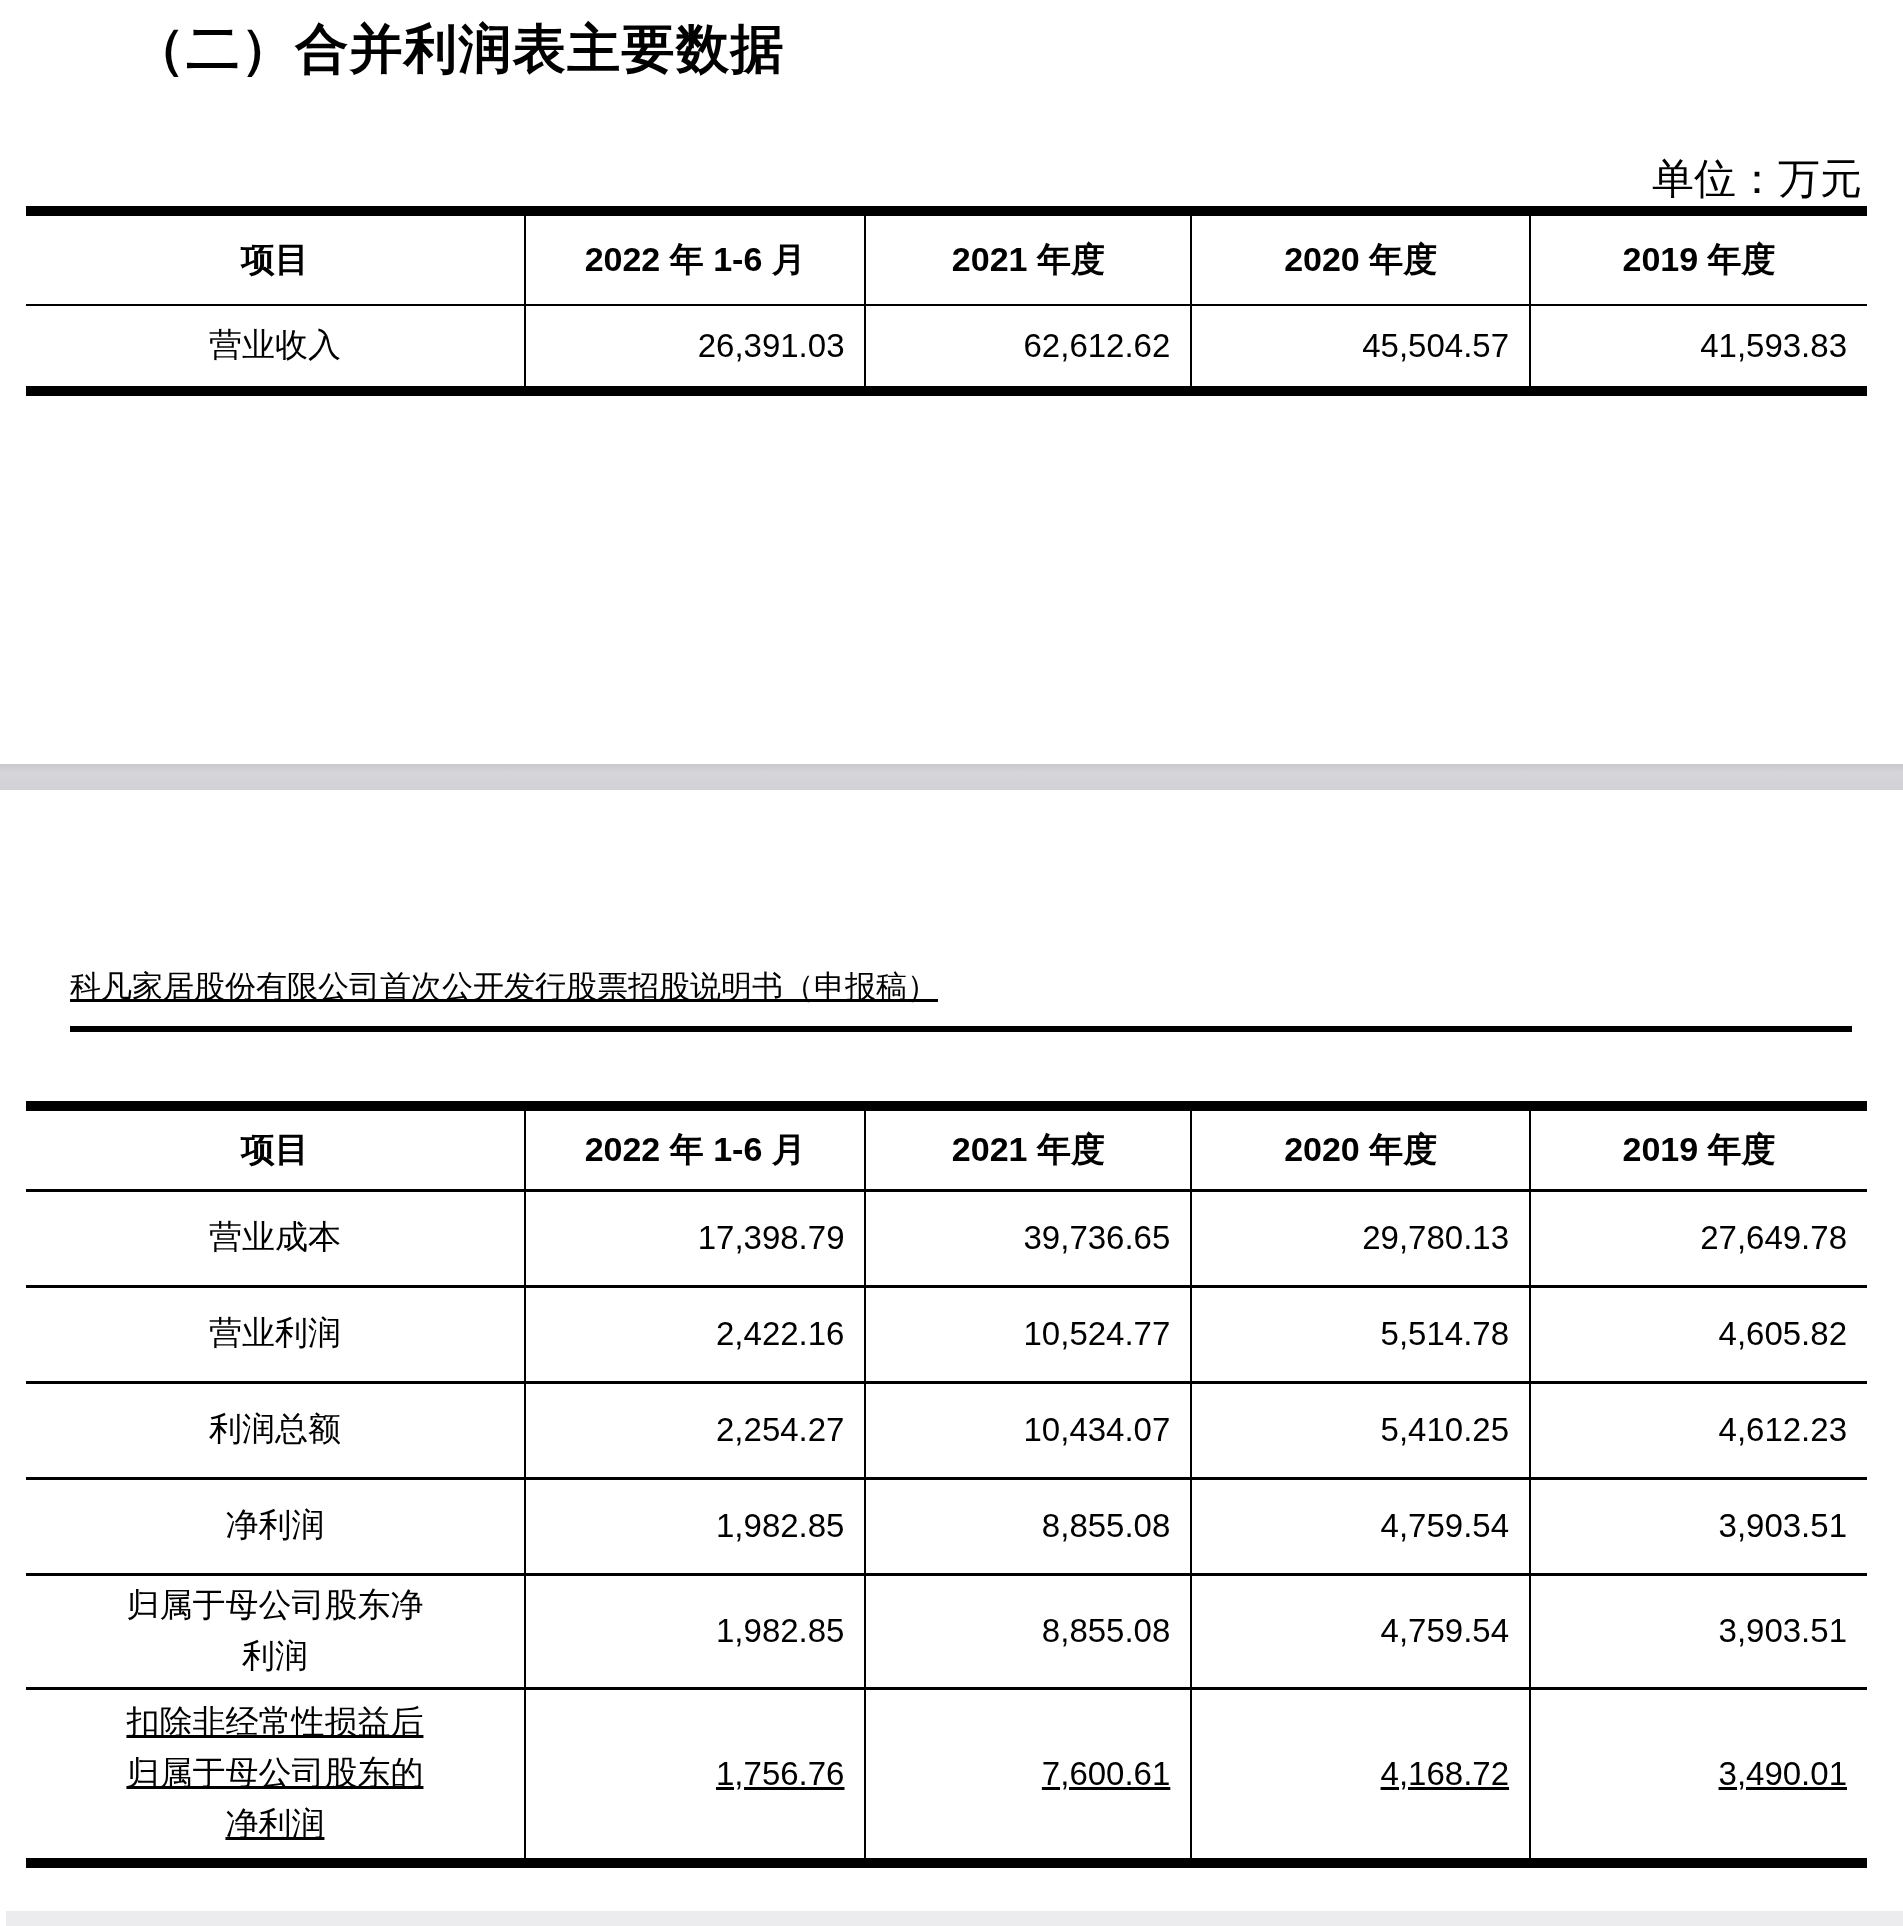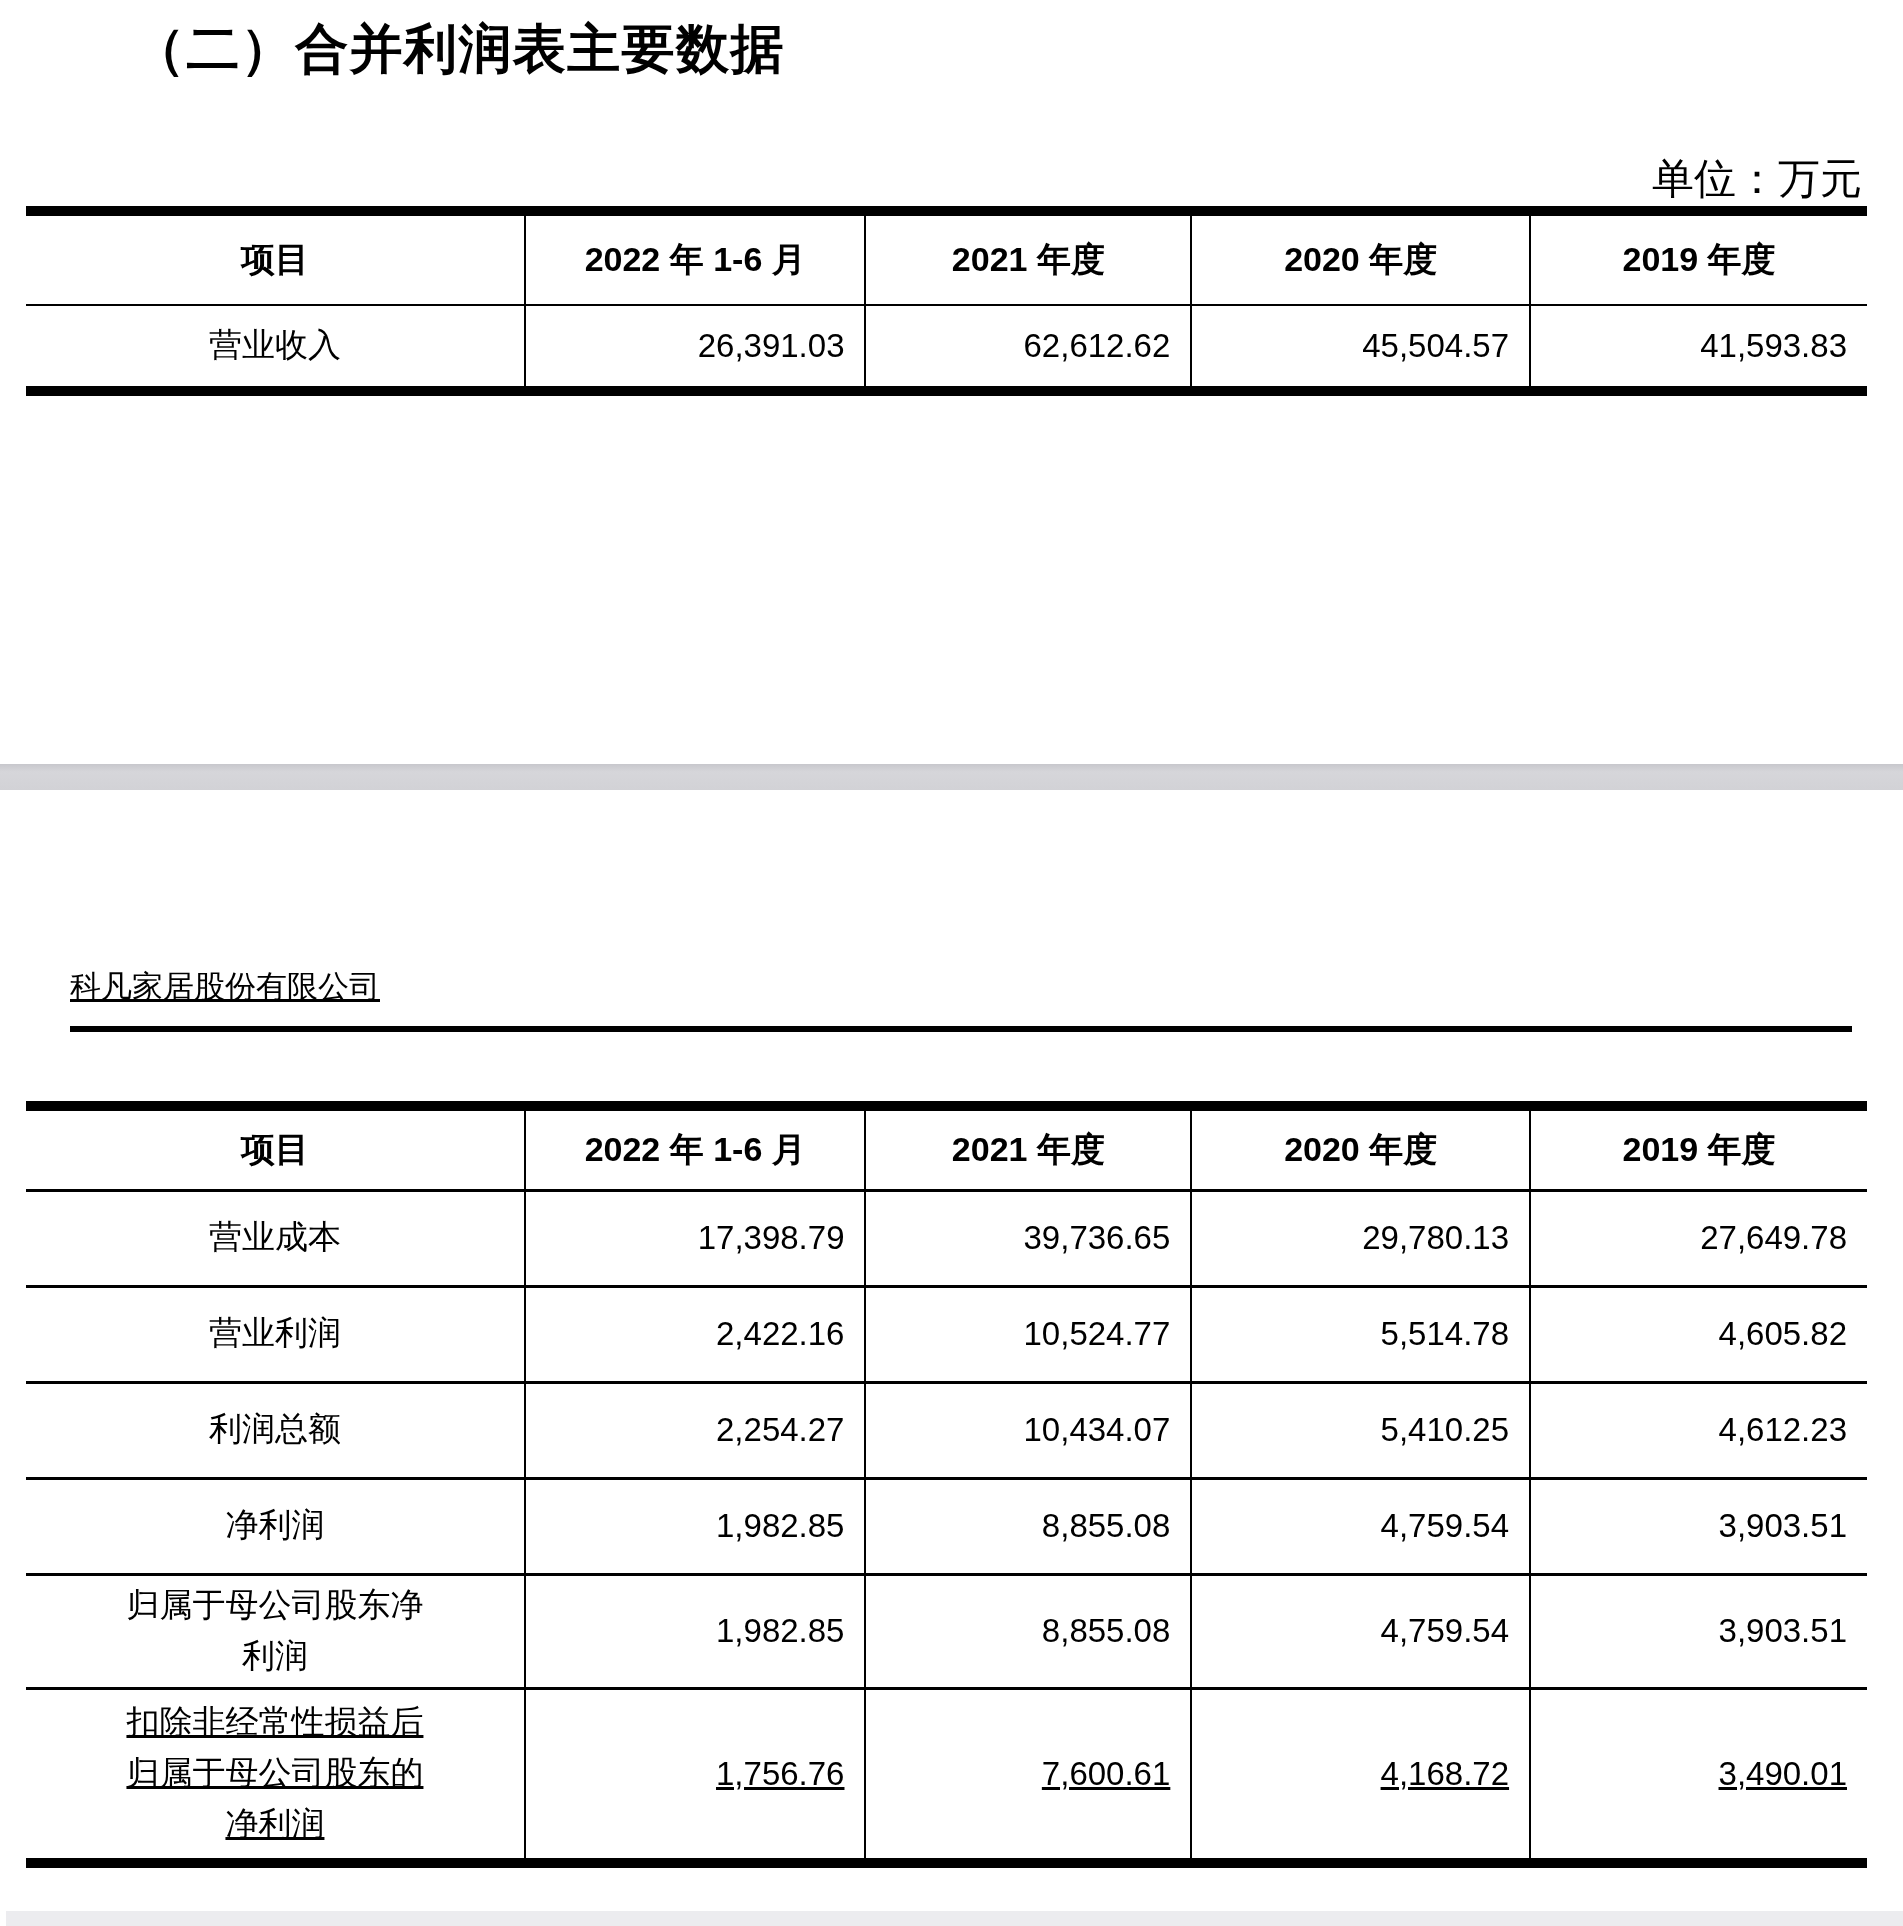--- a/index.html
+++ b/index.html
@@ -138,20 +138,21 @@
         <td class="num">41,593.83</td>
       </tr>
     </tbody>
   </table>
 
 
   <div class="page-gap"></div>
 
   <div class="p2-header">
     <span>科凡家居股份有限公司</span>
+    <span>首次公开发行股票招股说明书（申报稿）</span>
   </div>
   <div class="p2-rule"></div>
 
   <table class="tbl tbl2">
     <colgroup>
       <col style="width:27.1%">
         <col style="width:18.5%">
         <col style="width:17.7%">
         <col style="width:18.4%">
         <col style="width:18.3%">

